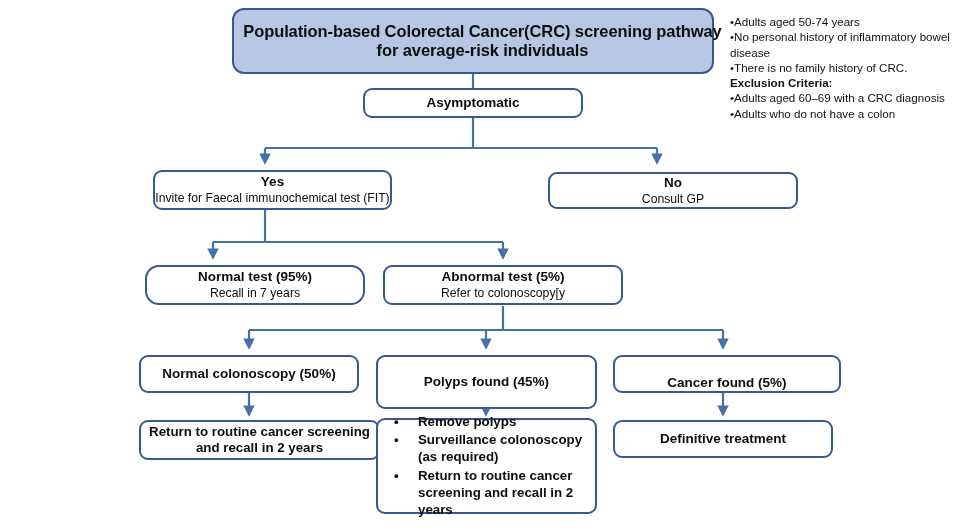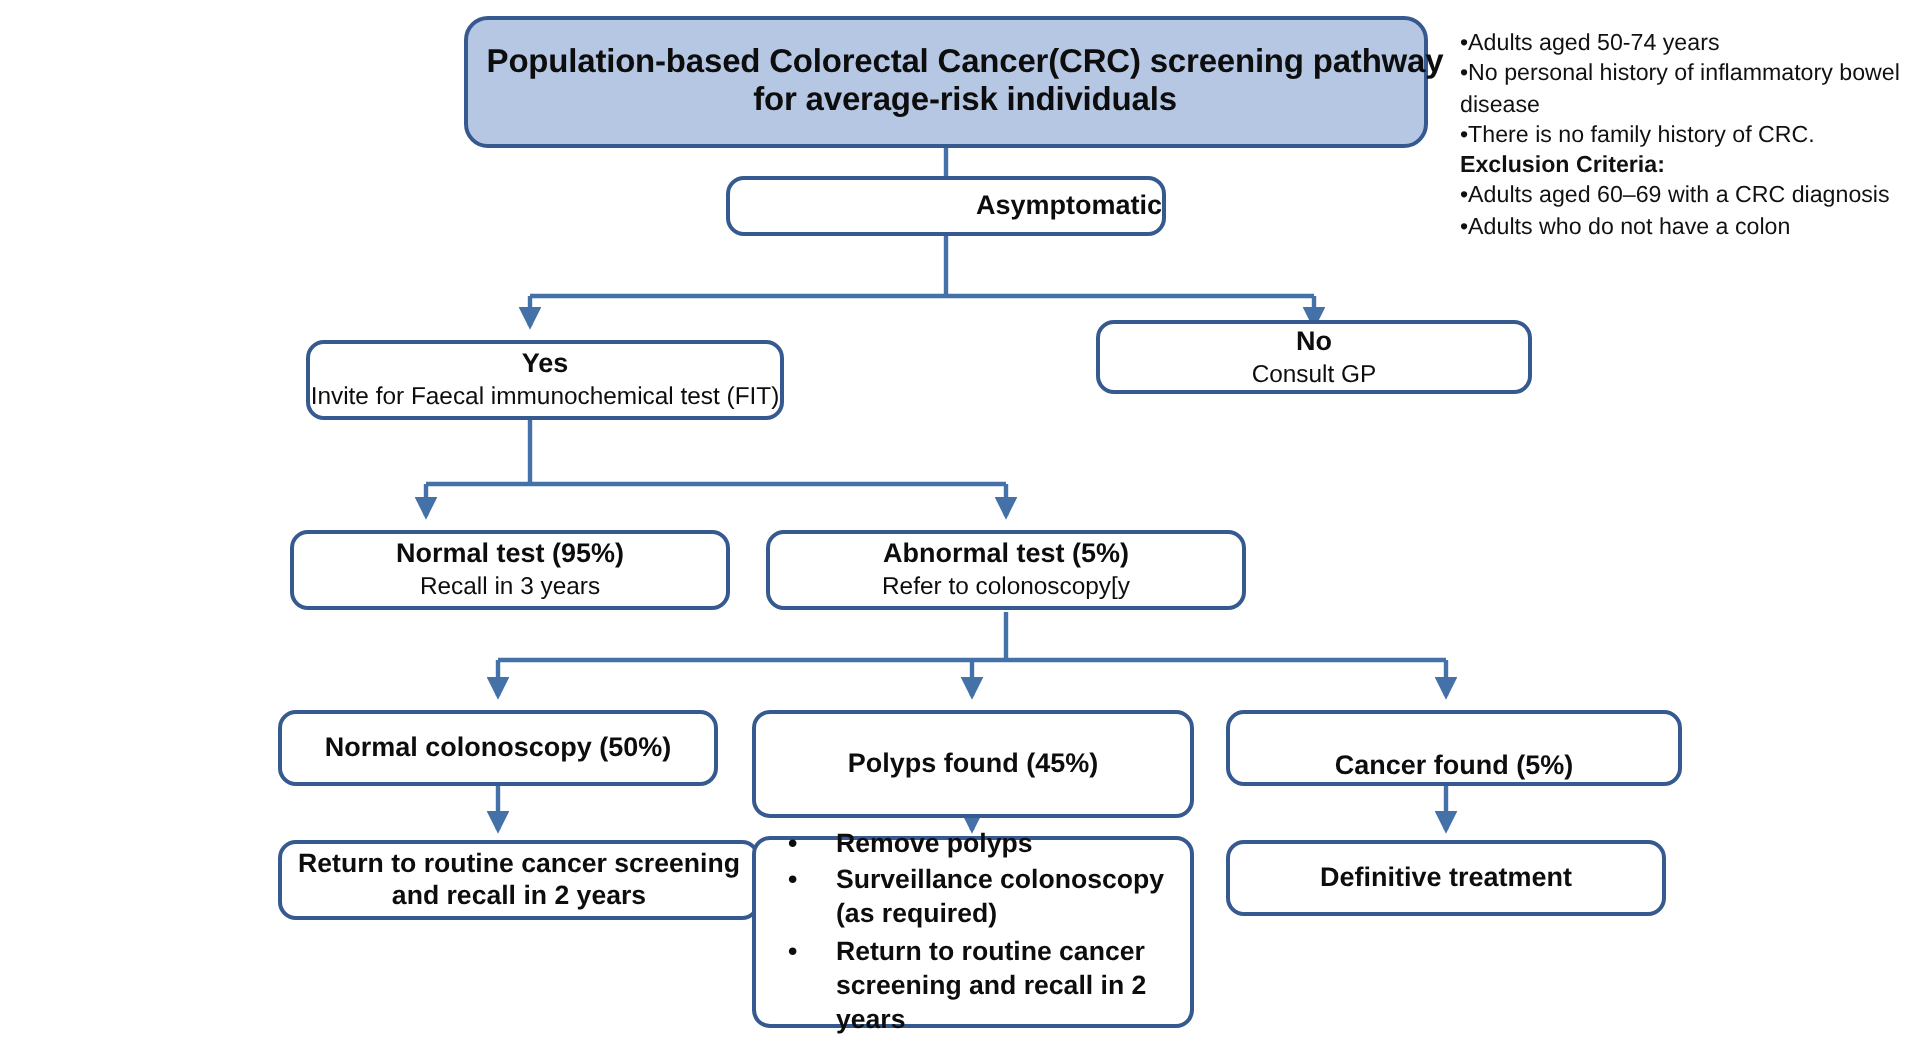--- a/index.html
+++ b/index.html
@@ -155,37 +155,37 @@
       <line x1="486" y1="393" x2="486" y2="415" marker-end="url(#arrow)"></line>
       <line x1="723" y1="393" x2="723" y2="415" marker-end="url(#arrow)"></line>
     </g>
   </svg>
 
   <div class="node title-node" style="left:232px; top:8px; width:482px; height:66px;">
     <div class="title-line">Population-based Colorectal Cancer(CRC) screening pathway</div>
     <div class="title-line">for average-risk individuals</div>
   </div>
 
-  <div class="node" style="left:363px; top:88px; width:220px; height:30px;align-items:flex-end;">
+  <div class="node" style="left:363px; top:88px; width:220px; height:30px;">
     <div class="single">Asymptomatic</div>
   </div>
 
   <div class="node" style="left:153px; top:170px; width:239px; height:40px;">
     <div class="hdr">Yes</div>
     <div class="sub">Invite for Faecal immunochemical test (FIT)</div>
   </div>
 
-  <div class="node" style="left:548px; top:160px; width:218px; height:37px;">
+  <div class="node" style="left:548px; top:172px; width:250px; height:37px;">
     <div class="hdr">No</div>
     <div class="sub">Consult GP</div>
   </div>
 
-  <div class="node" style="left:145px; top:265px; width:220px; height:40px;">
+  <div class="node" style="left:145px; top:265px; width:220px; height:40px;border-radius:14px;">
     <div class="hdr">Normal test (95%)</div>
-    <div class="sub">Recall in 3 years</div>
+    <div class="sub">Recall in 7 years</div>
   </div>
 
   <div class="node" style="left:383px; top:265px; width:240px; height:40px;">
     <div class="hdr">Abnormal test (5%)</div>
     <div class="sub">Refer to colonoscopy[y</div>
   </div>
 
   <div class="node" style="left:139px; top:355px; width:220px; height:38px;">
     <div class="single">Normal colonoscopy (50%)</div>
   </div>

